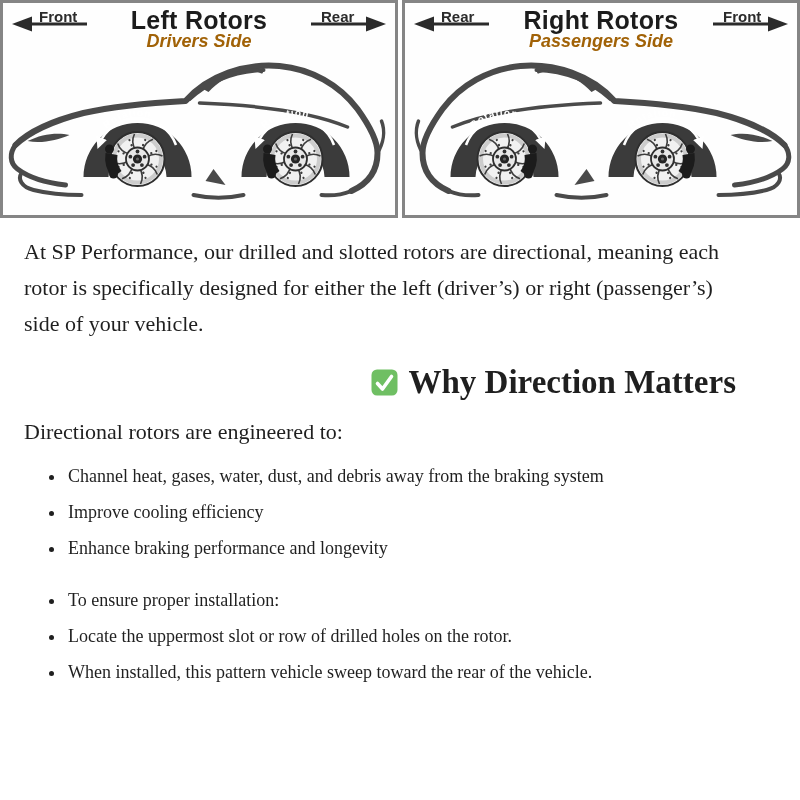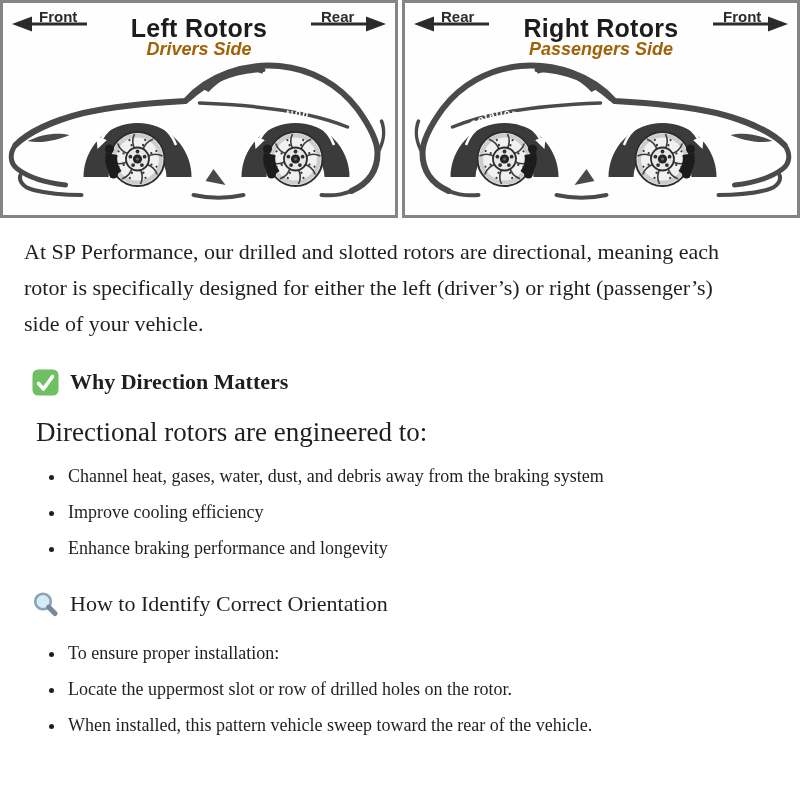--- a/index.html
+++ b/index.html
@@ -7,39 +7,39 @@
   body {
     width: 800px; height: 800px; background: #ffffff;
     font-family: "Liberation Serif", serif; color: #1f1f1f;
     overflow: hidden;
   }
 
   
   .figure { display: flex; gap: 4px; width: 800px; height: 218px; background: #fff; }
   .panel { width: 398px; height: 218px; border: 3px solid #858585; background: #fefefe; position: relative; }
   .panel-header { position: relative; height: 46px; font-family: "Liberation Sans", sans-serif; }
-  .titles { position: absolute; left: 0; right: 0; top: 12px; text-align: center; }
+  .titles { position: absolute; left: 0; right: 0; top: 4px; text-align: center; }
   .panel-title { font-size: 25px; font-weight: bold; color: #1c1c1c; letter-spacing: 0.3px; line-height: 26px; }
   .panel-subtitle { font-size: 18px; font-weight: bold; font-style: italic; color: #a16207; line-height: 16px; }
   .dir { position: absolute; top: 8px; }
   .dir-left { left: 8px; }
   .dir-right { right: 8px; }
   .car-art { display: block; width: 100%; height: 164px; }
   .rot-text { font-family: "Liberation Sans", sans-serif; font-size: 10px; font-weight: bold;
               fill: #ffffff; letter-spacing: 0.8px; }
   .dir-label { font-family: "Liberation Sans", sans-serif; font-size: 15px; font-weight: bold; fill: #2b2b2b; }
 
   
   .article { padding: 12px 64px 0 24px; }
   .intro { font-size: 22px; line-height: 36px; margin: 4px 0 0 0; }
-  .sec-heading { display: flex; align-items: center; gap: 11px; font-size: 22px;
-                 font-weight: bold; margin: 25px 0 0 8px; line-height: 30px; }
+  .sec-heading { display: flex; align-items: center; gap: 11px; font-size: 33px;
+                 font-weight: bold; margin: 25px 0 0 0; line-height: 30px; justify-content: flex-end; }
   .sec-heading.light { font-weight: normal; margin-top: 23px; }
   .emoji { flex: 0 0 auto; display: inline-flex; }
-  .lead { font-size: 27px; line-height: 36px; margin: 17px 0 0 12px; }
+  .lead { font-size: 22px; line-height: 36px; margin: 17px 0 0 0; }
   ul.blist { margin: 8px 0 0 0; padding: 0 0 0 42px; }
   ul.blist2 { margin: 16px 8px 0 0; }
   ul.blist li { font-size: 18px; line-height: 36px; padding-left: 2px; }
 </style>
 </head>
 <body>
 
 <div class="figure">
 
   <div class="panel">
@@ -301,29 +301,20 @@
   </h2>
 
   <p class="lead">Directional rotors are engineered to:</p>
 
   <ul class="blist">
     <li>Channel heat, gases, water, dust, and debris away from the braking system</li>
     <li>Improve cooling efficiency</li>
     <li>Enhance braking performance and longevity</li>
   </ul>
 
-  <h2 class="sec-heading light">
-    <span class="emoji">
-      <svg width="27" height="27" viewBox="0 0 27 27">
-        <circle cx="11" cy="10.5" r="7.8" fill="#d7eaf8" stroke="#8aa4b8" stroke-width="2.6"></circle>
-        <line x1="16.8" y1="16.2" x2="23" y2="22.5" stroke="#77889b" stroke-width="5.2" stroke-linecap="round"></line>
-      </svg>
-    </span>
-    <span>How to Identify Correct Orientation</span>
-  </h2>
 
   <ul class="blist blist2">
     <li>To ensure proper installation:</li>
     <li>Locate the uppermost slot or row of drilled holes on the rotor.</li>
     <li>When installed, this pattern vehicle sweep toward the rear of the vehicle.</li>
   </ul>
 
 </div>
 
 </body></html>

